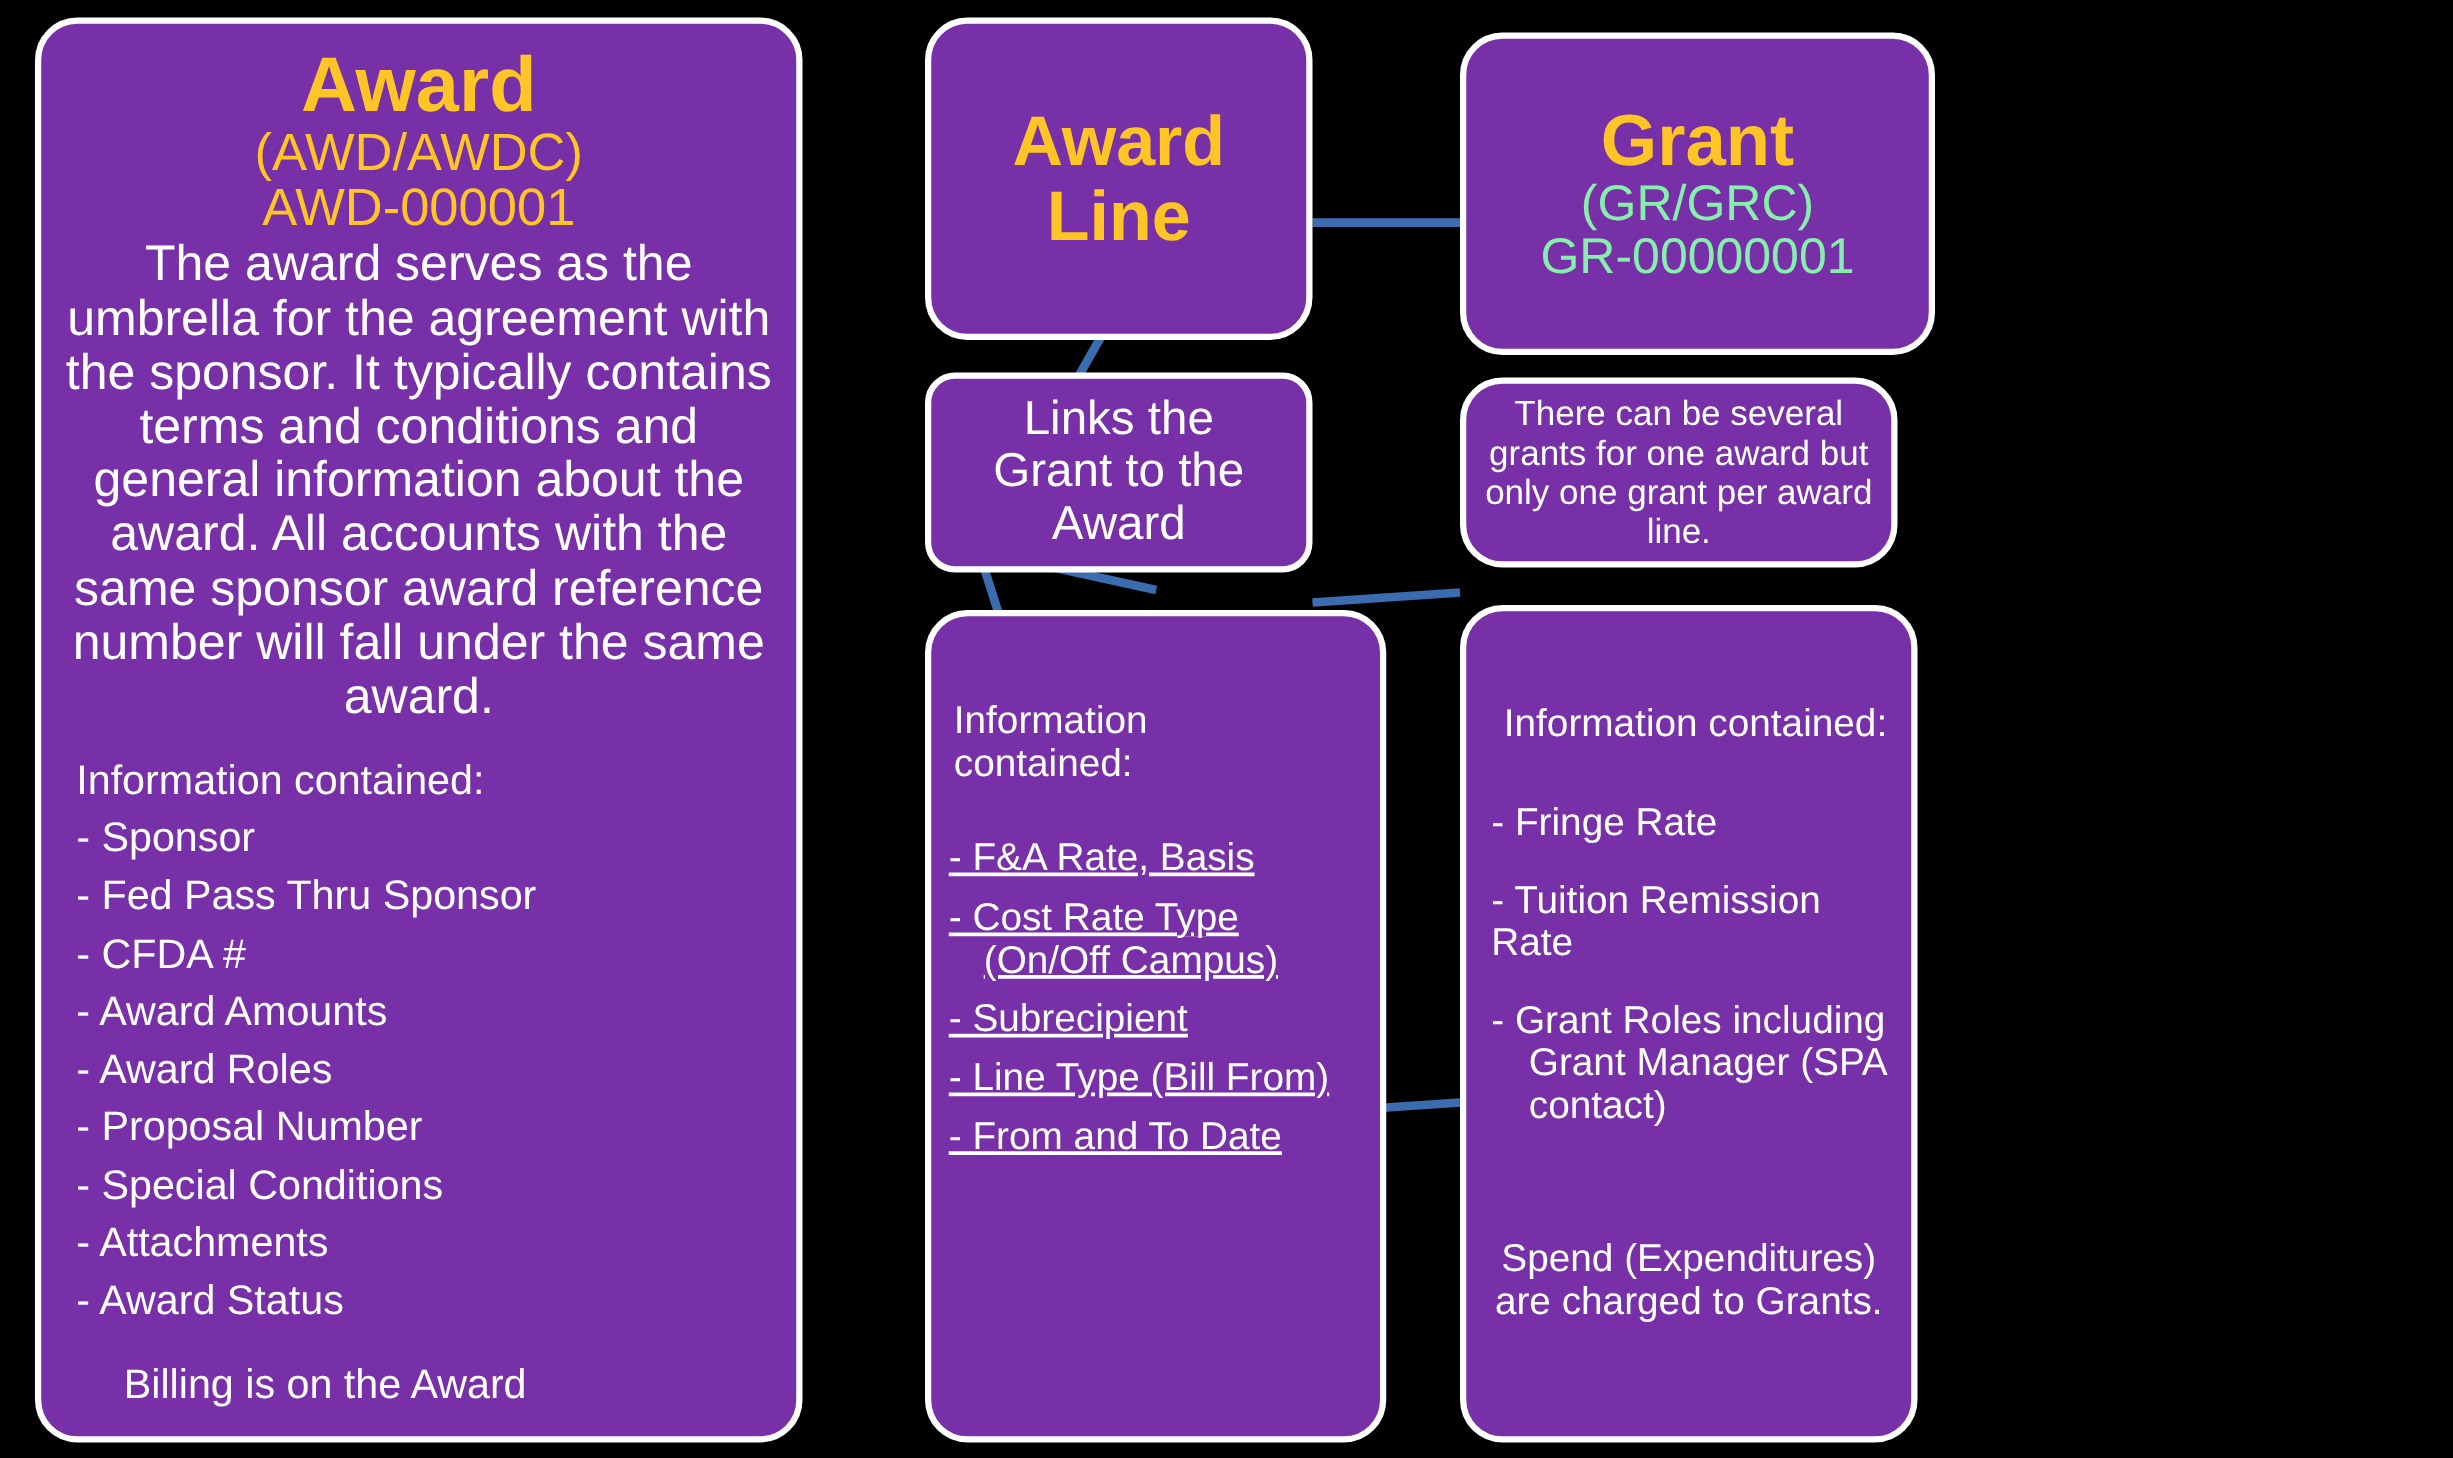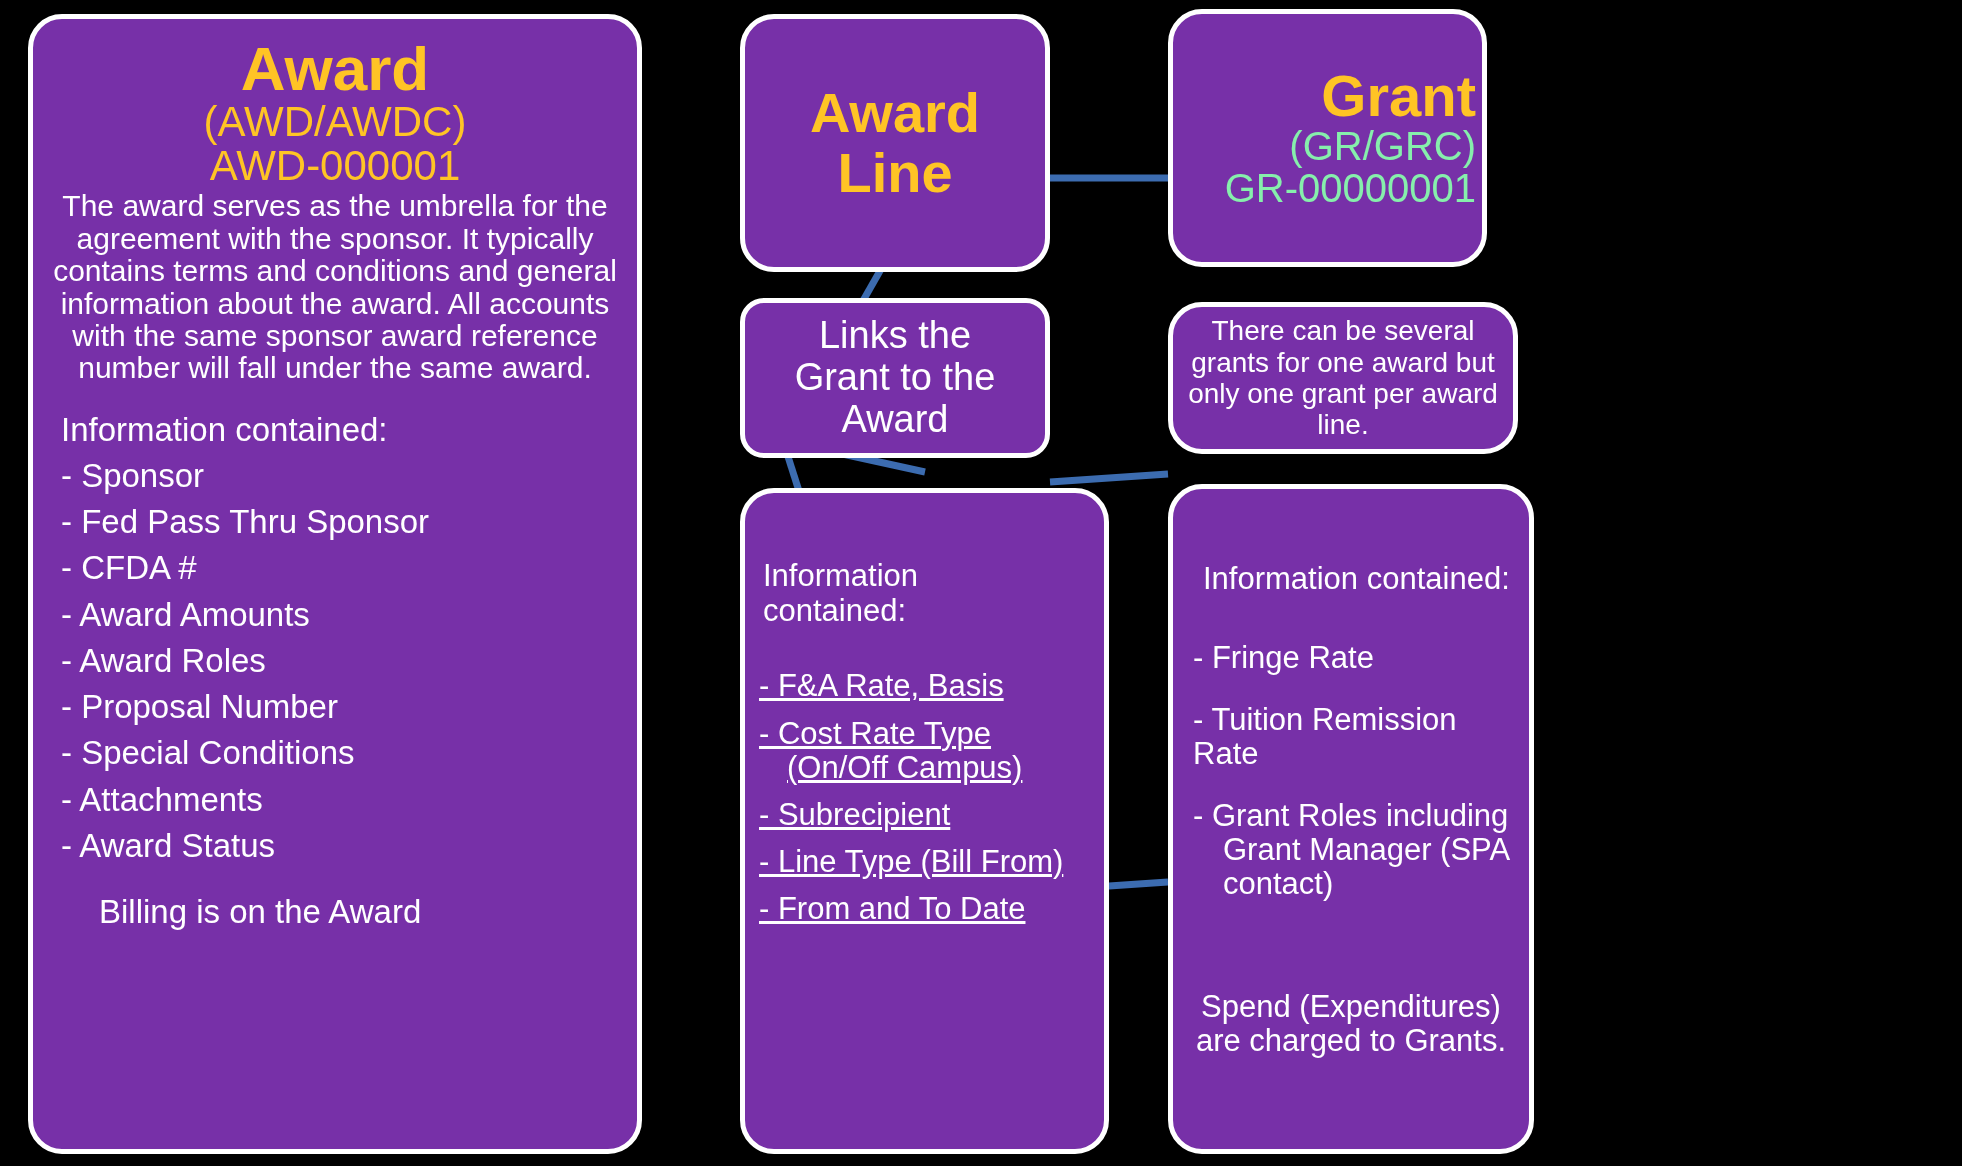--- a/index.html
+++ b/index.html
@@ -60,21 +60,21 @@
     line-height: 1.02;
     margin-top: 10px;
   }
   .award-sub {
     font-size: 42px;
     color: #FFC425;
     text-align: center;
     line-height: 1.05;
   }
   .award-desc {
-    font-size: 30px;
+    font-size: 40px;
     text-align: center;
     line-height: 1.08;
     margin-top: 2px;
   }
   .award-info-head {
     font-size: 33px;
     text-align: left;
     margin-top: 26px;
     padding-left: 14px;
   }
@@ -110,24 +110,24 @@
     font-size: 56px;
     font-weight: bold;
     color: #FFC425;
     text-align: center;
     line-height: 1.07;
   }
 
   
   #box-grant {
     left: 1168px;
-    top: 9px;
-    width: 319px;
+    top: 26px;
+    width: 380px;
     height: 258px;
-    align-items: flex-end;
+    align-items: center;
     justify-content: center;
     padding: 4px 6px;
   }
   .grant-title {
     font-size: 58px;
     font-weight: bold;
     color: #FFC425;
     text-align: center;
     line-height: 1.0;
   }

